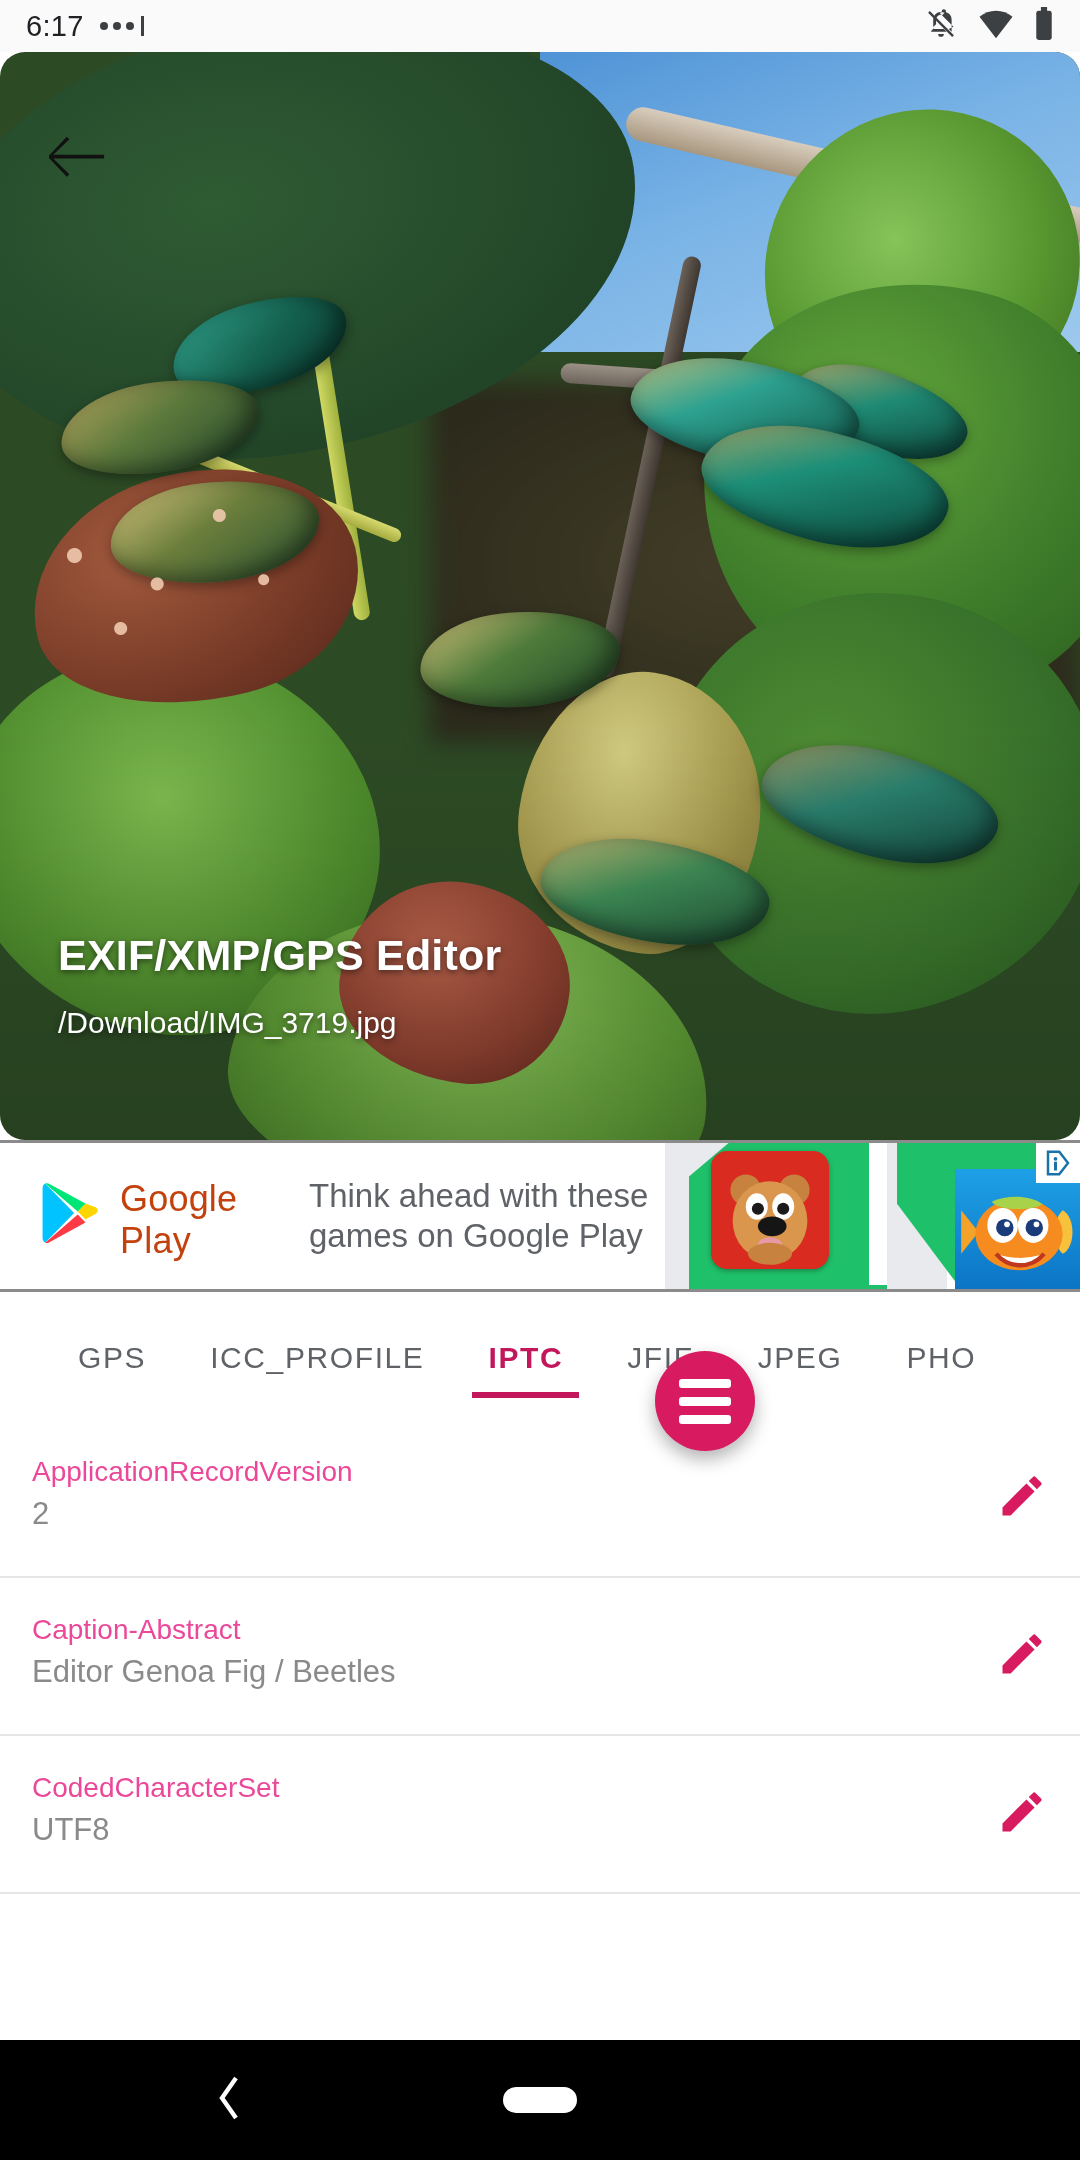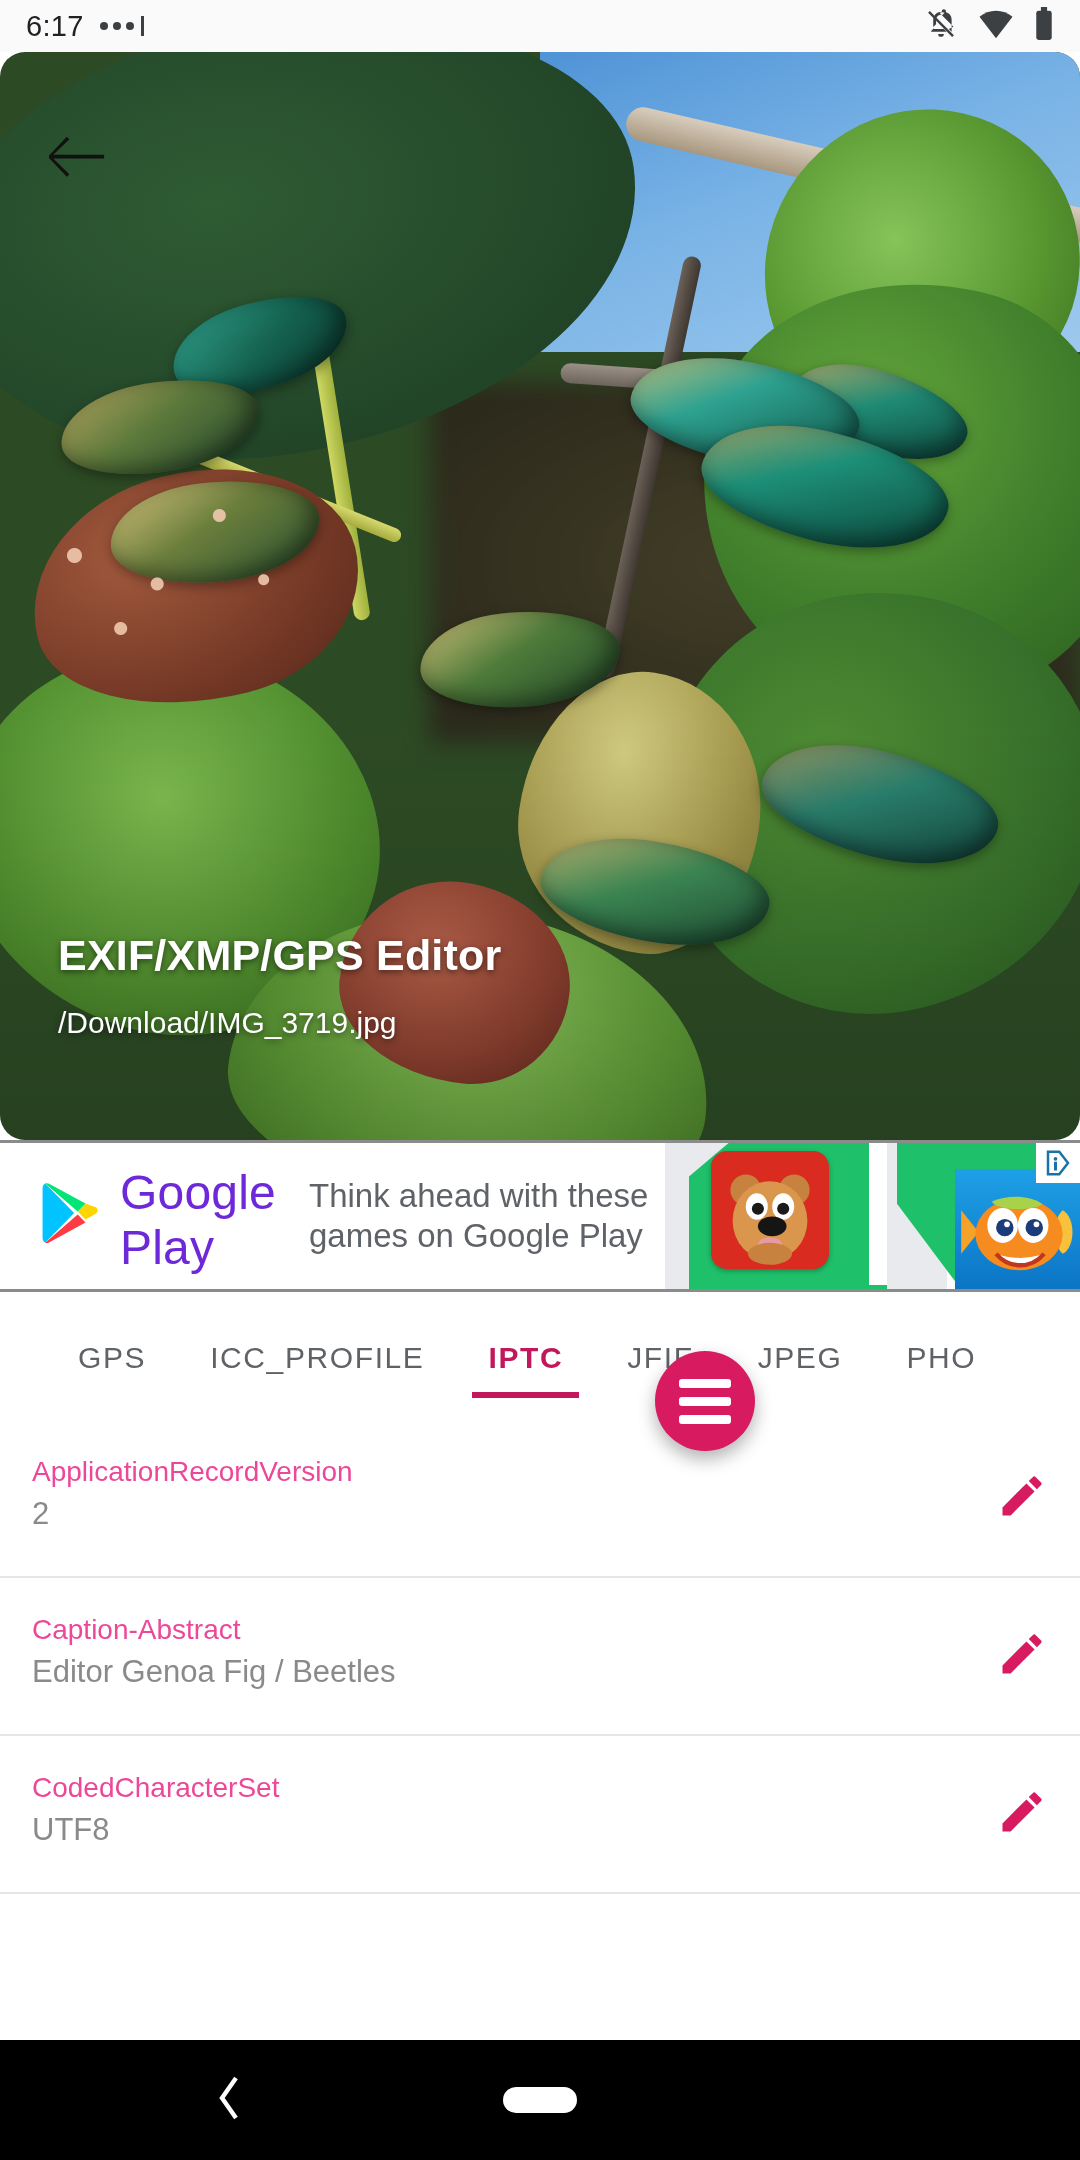--- a/index.html
+++ b/index.html
@@ -169,21 +169,21 @@
     text-shadow:0 2px 6px rgba(0,0,0,.55);
   }
 
   
   .ad {
     position:absolute; top:1140px; left:0; width:1080px; height:152px;
     background:#ffffff; border-top:3px solid #8b8b8b; border-bottom:3px solid #8b8b8b;
     display:flex; align-items:stretch; overflow:hidden; z-index:20;
   }
   .ad-left { width:300px; display:flex; align-items:center; padding-left:40px; gap:18px; }
-  .ad-gp-text { font-size:48px; color:#6d28d9; letter-spacing:.2px;margin-top:8px; }
+  .ad-gp-text { font-size:36px; color:#c2410c; letter-spacing:.2px;margin-top:8px; }
   .ad-copy {
     flex:0 0 340px; display:flex; align-items:center;
     font-size:33px; line-height:1.22; color:#5f6368;margin-left:9px;
   }
   .ad-art { position:relative; flex:1; }
   .ad-panel-a {
     position:absolute; left:16px; top:0; width:180px; height:152px; background:#e8eaed;
   }
   .ad-greenA {
     position:absolute; left:40px; top:0; width:180px; height:152px;

